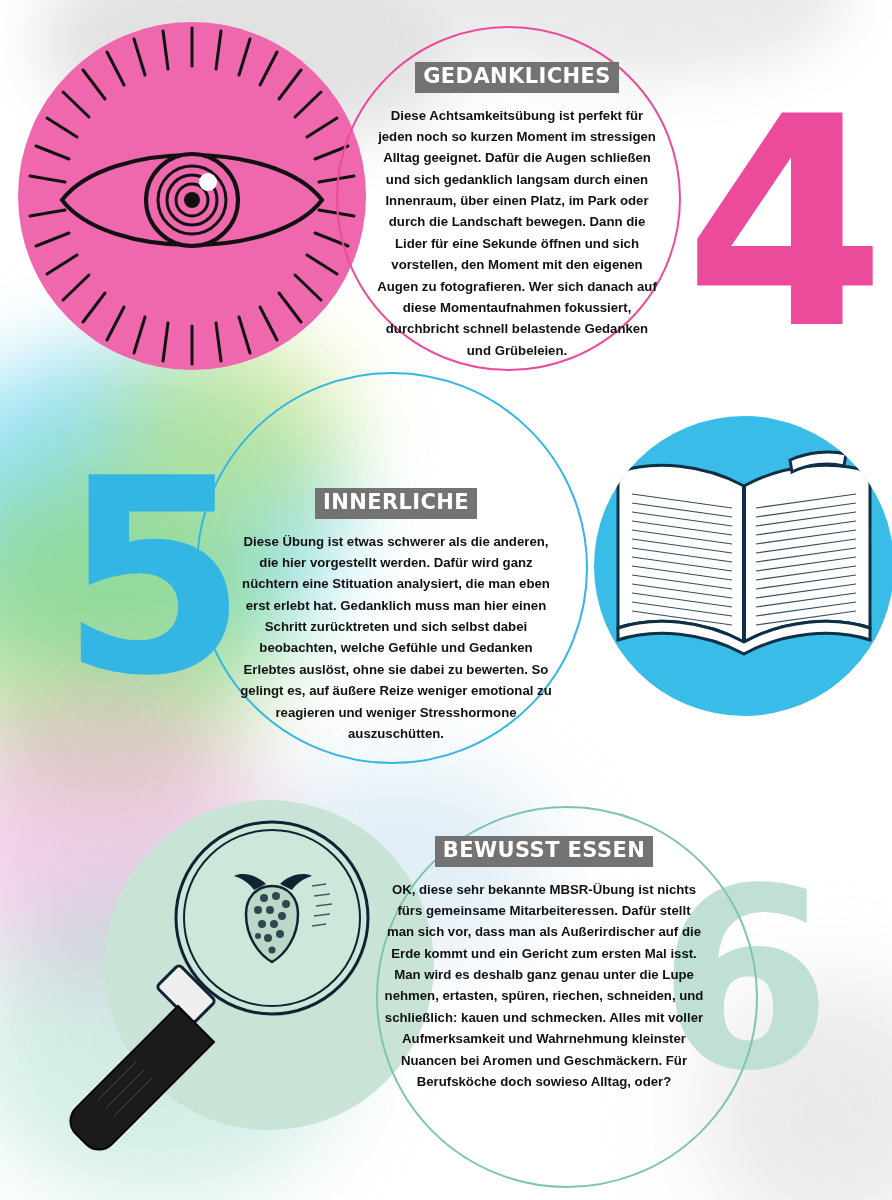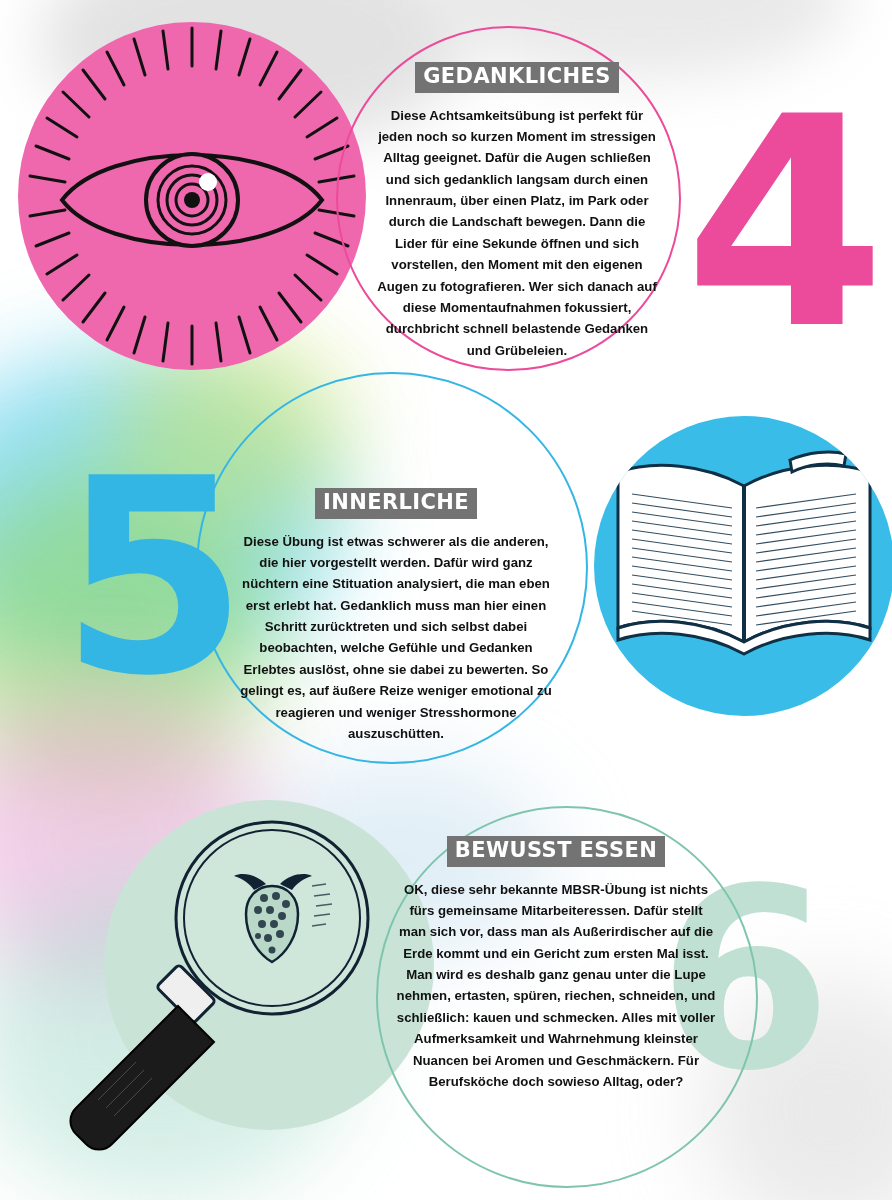--- a/index.html
+++ b/index.html
@@ -165,21 +165,21 @@
     font-family: "Liberation Sans", sans-serif;
     font-size: 13.2px;
     line-height: 1.62;
     color: #111111;
     font-weight: 600;
     text-align: center;
   }
 
   .col-1 { left: 372px; top: 62px; width: 290px; }
   .col-2 { left: 236px; top: 452px; width: 320px; margin-top: 36px; }
-  .col-3 { left: 396px; top: 836px; width: 320px; }
+  .col-3 { left: 384px; top: 836px; width: 320px; }
 
   
   .eye-rays {
     position: absolute;
     inset: 0;
   }
 </style>
 </head>
 <body>
 

